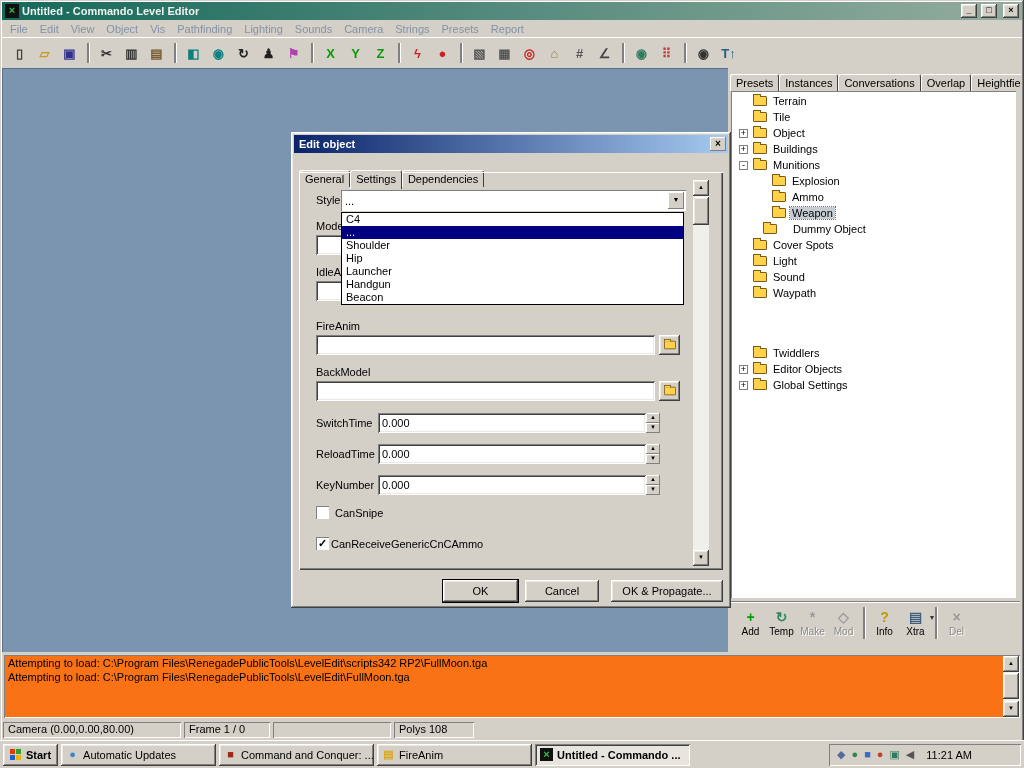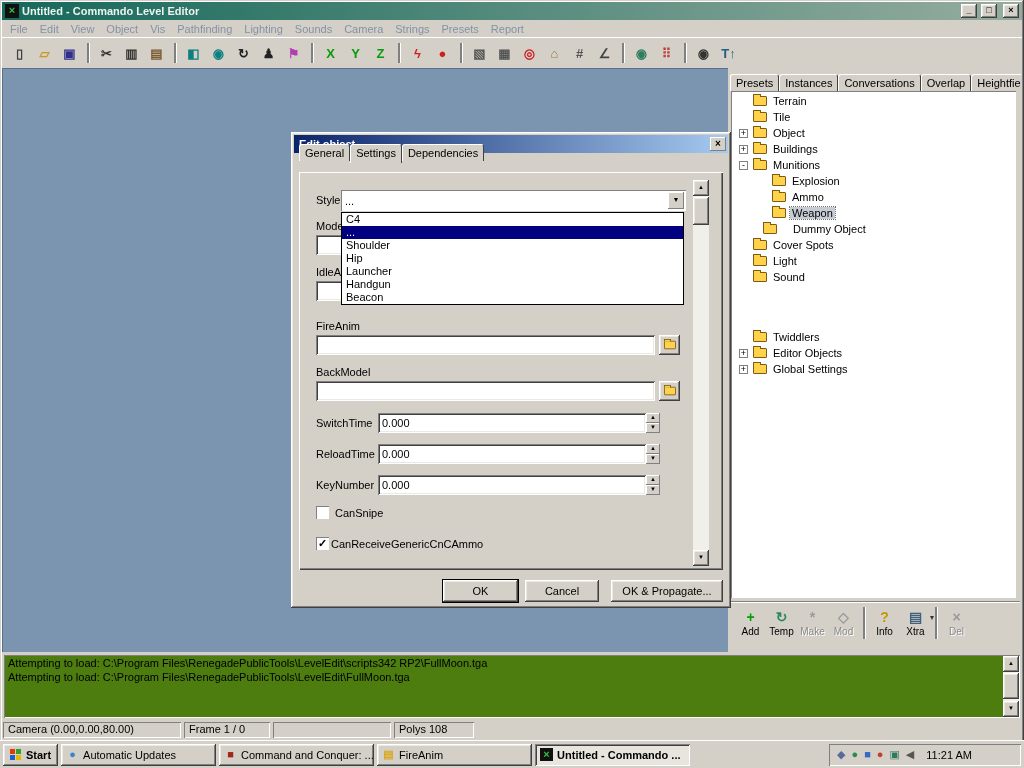--- a/index.html
+++ b/index.html
@@ -46,21 +46,21 @@
 .tree-label.selected{background:#c6ccd4;outline:1px dotted #707070;}
 .panel-btns{position:absolute;left:2px;top:533px;right:2px;height:42px;display:flex;align-items:center;padding-left:5px;border-top:1px solid #808080;box-shadow:0 1px 0 #fff inset;}
 .pb{position:relative;width:31px;height:38px;display:flex;flex-direction:column;align-items:center;justify-content:center;}
 .pb-icon{font-size:14px;font-weight:bold;height:17px;line-height:17px;}
 .pb-label{font-size:10px;}
 .pb.disabled .pb-label{color:#8a8a8a;text-shadow:1px 1px #fff;}
 .pb-arrow{position:absolute;right:-3px;top:9px;font-size:8px;color:#333;}
 .pb-sep{width:2px;height:32px;background:#808080;box-shadow:1px 0 #fff;margin:0 4px;}
 
 .logarea{position:absolute;left:2px;top:652px;width:1020px;height:68px;padding:3px 2px 2px;}
-.log-box{position:relative;width:100%;height:100%;background:#4d7c0f;}
+.log-box{position:relative;width:100%;height:100%;background:#f97316;}
 #log-lines{position:absolute;left:4px;top:1px;right:20px;overflow:hidden;}
 .log-line{line-height:14px;white-space:nowrap;}
 .vscroll{position:absolute;background:#f1efe9;}
 .sb-btn{position:absolute;left:0;width:16px;height:16px;background:#d4d0c8;font-size:6px;text-align:center;line-height:15px;}
 .sb-thumb{position:absolute;left:0;width:16px;background:#d4d0c8;}
 
 .statusbar{position:absolute;left:2px;top:720px;width:1020px;height:20px;display:flex;gap:3px;padding:2px 1px 2px 1px;}
 .seg{padding:0 5px;line-height:14px;white-space:nowrap;overflow:hidden;}
 
 .taskbar{position:absolute;left:0;top:740px;width:1024px;height:28px;background:#d4d0c8;border-top:1px solid #fff;
@@ -73,21 +73,21 @@
 .task-icon{width:13px;height:13px;font-size:11px;line-height:13px;text-align:center;flex:0 0 auto;font-weight:bold;}
 .tray{margin-left:auto;min-width:192px;height:22px;display:flex;align-items:center;gap:6px;padding:0 8px;}
 .tray-icon{font-size:11px;line-height:1;}
 .clock{margin-left:6px;}
 
 .dialog{position:absolute;left:291px;top:132px;width:440px;height:476px;background:#d4d0c8;z-index:40;}
 .dlg-titlebar{position:absolute;left:3px;top:3px;right:3px;height:18px;display:flex;align-items:center;
   background:linear-gradient(90deg,#0a246a,#a6caf0);padding:0 2px 0 5px;}
 .dlg-title{color:#fff;font-weight:bold;flex:1;}
 .dlg-close{width:16px;height:14px;background:#d4d0c8;font-size:10px;font-weight:bold;line-height:13px;text-align:center;}
-#dialog-tabs{position:absolute;left:8px;top:10px;height:19px;}
+#dialog-tabs{position:absolute;left:8px;top:36px;height:19px;}
 .tab-page{position:absolute;left:8px;top:40px;width:424px;height:398px;
   box-shadow:inset 1px 1px #fff,inset -1px -1px #404040,inset -2px -2px #808080;}
 .lbl{position:absolute;white-space:nowrap;line-height:13px;}
 .field{position:absolute;background:#fff;display:flex;align-items:center;padding-left:4px;overflow:hidden;}
 .combo{position:absolute;height:21px;background:#fff;display:flex;align-items:center;}
 .combo-value{flex:1;padding-left:4px;}
 .combo-arrow{width:16px;height:17px;margin-right:2px;background:#d4d0c8;font-size:7px;line-height:16px;text-align:center;}
 .dropdown{position:absolute;background:#fff;border:1px solid #000;z-index:20;}
 .dd-item{height:13px;line-height:13px;padding-left:4px;white-space:nowrap;}
 .dd-item.hl{background:#000080;color:#fff;}
@@ -279,20 +279,25 @@
             <div class="tree-row" style="padding-left: 8px;">
               <span class="expand-spacer"></span>
               <span class="folder-icon"></span>
               <span class="tree-label">Light</span>
             </div>
             <div class="tree-row" style="padding-left: 8px;">
               <span class="expand-spacer"></span>
               <span class="folder-icon"></span>
               <span class="tree-label">Sound</span>
             </div>
+            <div class="tree-row" style="padding-left: 8px;">
+              <span class="expand-spacer"></span>
+              <span class="folder-icon"></span>
+              <span class="tree-label">Waypath</span>
+            </div>
             <div class="tree-row" style="padding-left: 8px; margin-top: 44px;">
               <span class="expand-spacer"></span>
               <span class="folder-icon"></span>
               <span class="tree-label">Twiddlers</span>
             </div>
             <div class="tree-row" style="padding-left: 8px;">
               <span class="expand-box">+</span>
               <span class="folder-icon"></span>
               <span class="tree-label">Editor Objects</span>
             </div>

